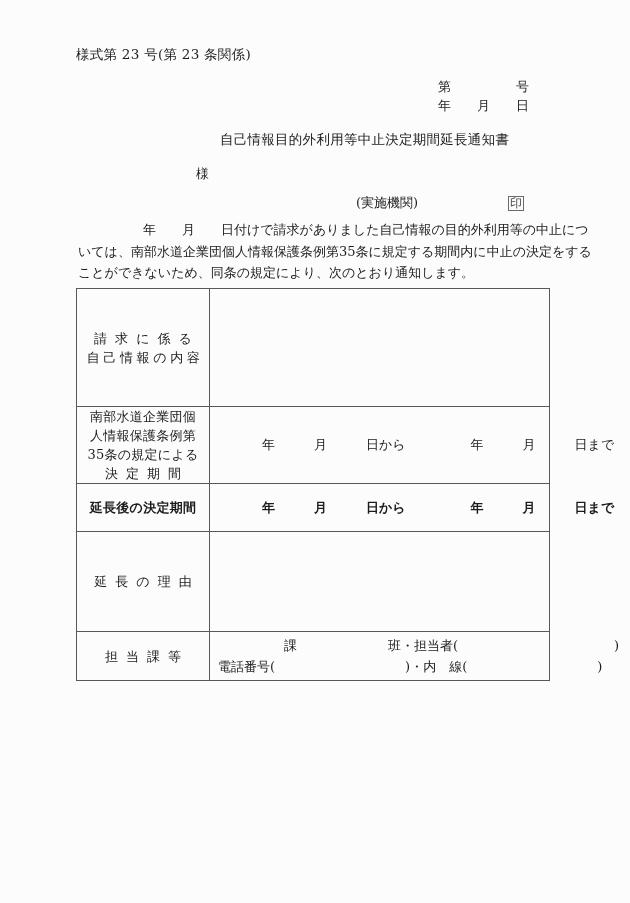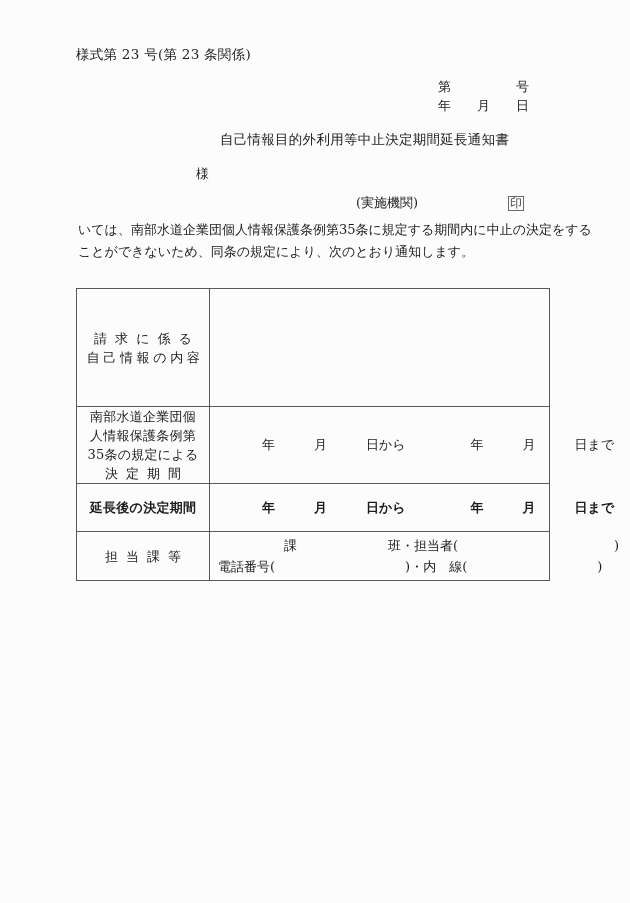--- a/index.html
+++ b/index.html
@@ -167,20 +167,21 @@
   <div class="t" id="doc-date">年　　月　　日</div>
 
   <div class="t" id="doc-title">自己情報目的外利用等中止決定期間延長通知書</div>
 
   <div class="t" id="addressee">様</div>
 
   <div class="t" id="issuer-org">(実施機関)</div>
   <div class="t" id="issuer-seal">印</div>
 
   <div id="body-block">
+    <span class="ln">　　　　　年　　月　　日付けで請求がありました自己情報の目的外利用等の中止につ</span>
     <span class="ln">いては、南部水道企業団個人情報保護条例第35条に規定する期間内に中止の決定をする</span>
     <span class="ln">ことができないため、同条の規定により、次のとおり通知します。</span>
   </div>
 
   <table id="form-table">
     <tbody>
 
       <tr style="height:118px;padding-left:8px;">
         <td class="label">
           <span class="label-lines">
@@ -211,20 +212,30 @@
         <td class="label">
           <span class="label-lines">
             <span class="plain">延長後の決定期間</span>
           </span>
         </td>
         <td class="value">
           <span class="daterange">年　　　月　　　日から　　　　　年　　　月　　　日まで</span>
         </td>
       </tr>
 
+      <tr style="height:100px;">
+        <td class="label">
+          <span class="label-lines">
+            <span class="sp">延長の理由</span>
+          </span>
+        </td>
+        <td class="value">
+          <span></span>
+        </td>
+      </tr>
 
       <tr style="height:44px;">
         <td class="label">
           <span class="label-lines">
             <span class="sp">担当課等</span>
           </span>
         </td>
         <td class="value">
           <span class="contact">
             <span class="contact-l1">課　　　　　　　班・担当者(　　　　　　　　　　　　)</span>

